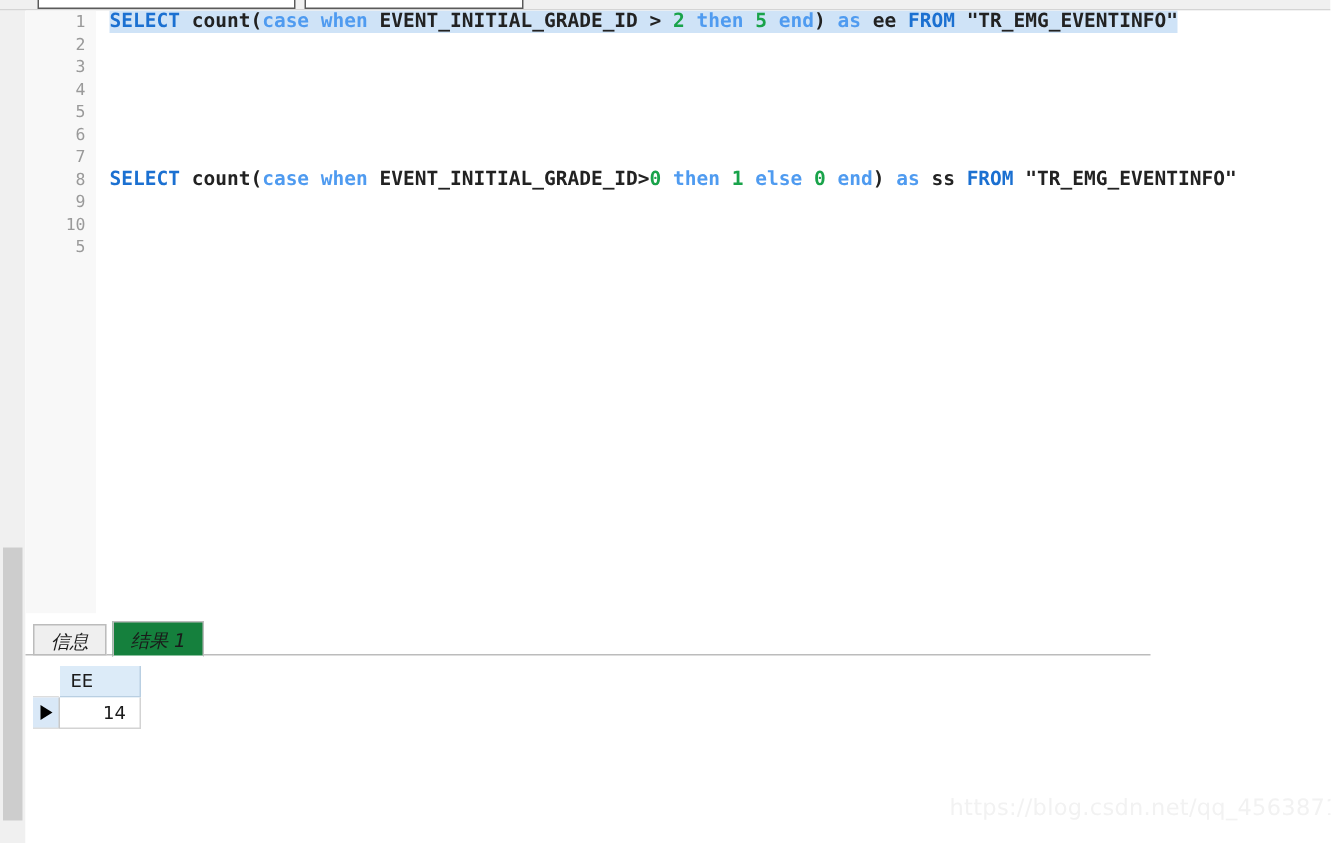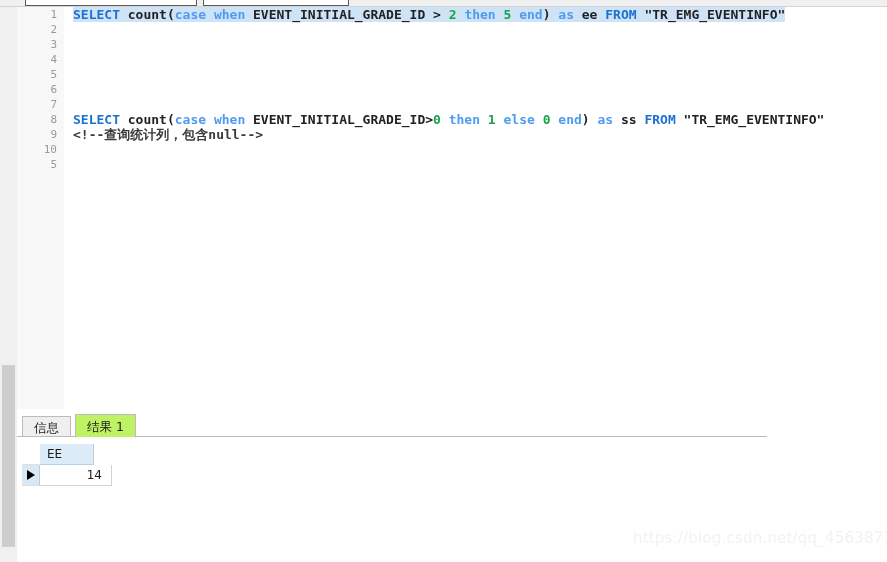--- a/index.html
+++ b/index.html
@@ -104,36 +104,37 @@
     left: 17px; top: 409px;
     width: 870px; height: 153px;
     background: #ffffff;
   }
   .tab-strip {
     position: absolute;
     left: 0; top: 5px;
     width: 750px; height: 23px;
     border-bottom: 1px solid #bcbcbc;
     box-sizing: border-box;
+    font-style: italic;
   }
   .tab {
     position: absolute;
     top: 2px;
     height: 21px;
     line-height: 21px;
     padding: 0 11px;
     font-size: 12.5px;
     color: #1a1a1a;
     border: 1px solid #bcbcbc;
     box-sizing: border-box;
     background: #efefef;
     border-bottom: 1px solid #bcbcbc;
   }
   .tab.active {
-    background: #bef264;
+    background: #15803d;
     border-bottom: 1px solid #ffffff;
     top: 0px;
     height: 24px;
     line-height: 23px;
   }
   .tab.t1 { left: 5px; }
   .tab.t2 { left: 58px; }
 
   .grid {
     position: absolute;
@@ -164,21 +165,21 @@
     line-height: 21px;
     padding-left: 7px;
     background: #dcebf8;
     border-right: 1px solid #b9cfe2;
     border-bottom: 1px solid #b9cfe2;
     box-sizing: border-box;
     font-size: 12px;
     color: #1a1a1a;
   }
   .grid-cell {
-    width: 72px;
+    width: 54px;
     height: 21px;
     line-height: 21px;
     padding-right: 9px;
     text-align: right;
     background: #ffffff;
     border-right: 1px solid #d3d3d3;
     border-bottom: 1px solid #d3d3d3;
     box-sizing: border-box;
     font-size: 12px;
     color: #1a1a1a;
@@ -221,21 +222,20 @@
     </div>
   <div class="code" id="code">
       <div class="code-line"><span class="sel"><span class="kw">SELECT</span><span class="pl"> count(</span><span class="kw2">case</span><span class="pl"> </span><span class="kw2">when</span><span class="pl"> EVENT_INITIAL_GRADE_ID &gt; </span><span class="num">2</span><span class="pl"> </span><span class="kw2">then</span><span class="pl"> </span><span class="num">5</span><span class="pl"> </span><span class="kw2">end</span><span class="pl">) </span><span class="kw2">as</span><span class="pl"> ee </span><span class="kw">FROM</span><span class="str"> "TR_EMG_EVENTINFO"</span></span></div>
       <div class="code-line">&nbsp;</div>
       <div class="code-line">&nbsp;</div>
       <div class="code-line">&nbsp;</div>
       <div class="code-line">&nbsp;</div>
       <div class="code-line">&nbsp;</div>
       <div class="code-line">&nbsp;</div>
       <div class="code-line"><span class="kw">SELECT</span><span class="pl"> count(</span><span class="kw2">case</span><span class="pl"> </span><span class="kw2">when</span><span class="pl"> EVENT_INITIAL_GRADE_ID&gt;</span><span class="num">0</span><span class="pl"> </span><span class="kw2">then</span><span class="pl"> </span><span class="num">1</span><span class="pl"> </span><span class="kw2">else</span><span class="pl"> </span><span class="num">0</span><span class="pl"> </span><span class="kw2">end</span><span class="pl">) </span><span class="kw2">as</span><span class="pl"> ss </span><span class="kw">FROM</span><span class="str"> "TR_EMG_EVENTINFO"</span></div>
-      <div class="code-line"><span class="cmt">&lt;!--查询统计列，包含null--&gt;</span></div>
     </div>
 </div>
 
 <div class="result-pane">
   <div class="tab-strip">
     <div class="tab t1">信息</div>
     <div class="tab t2 active">结果 1</div>
   </div>
 
   <div class="grid">

